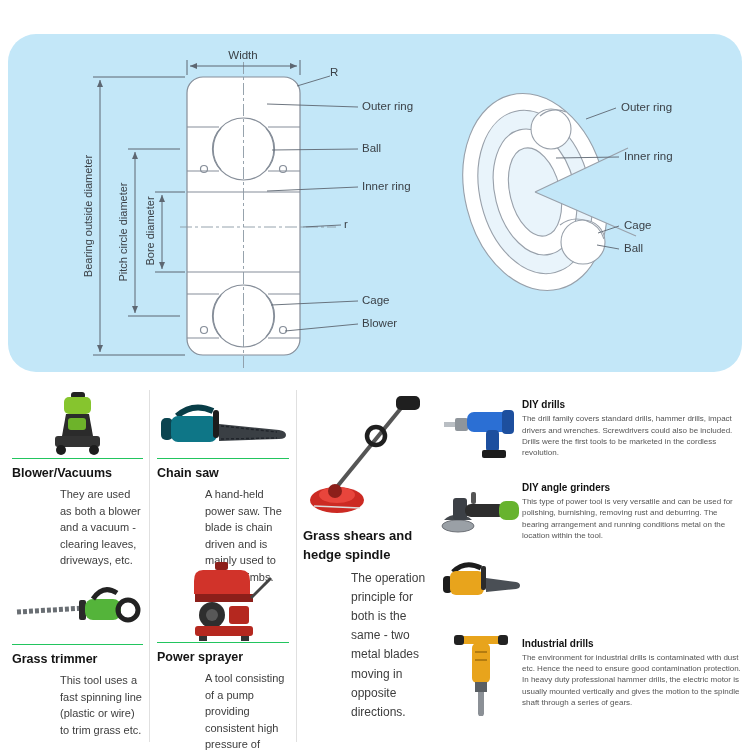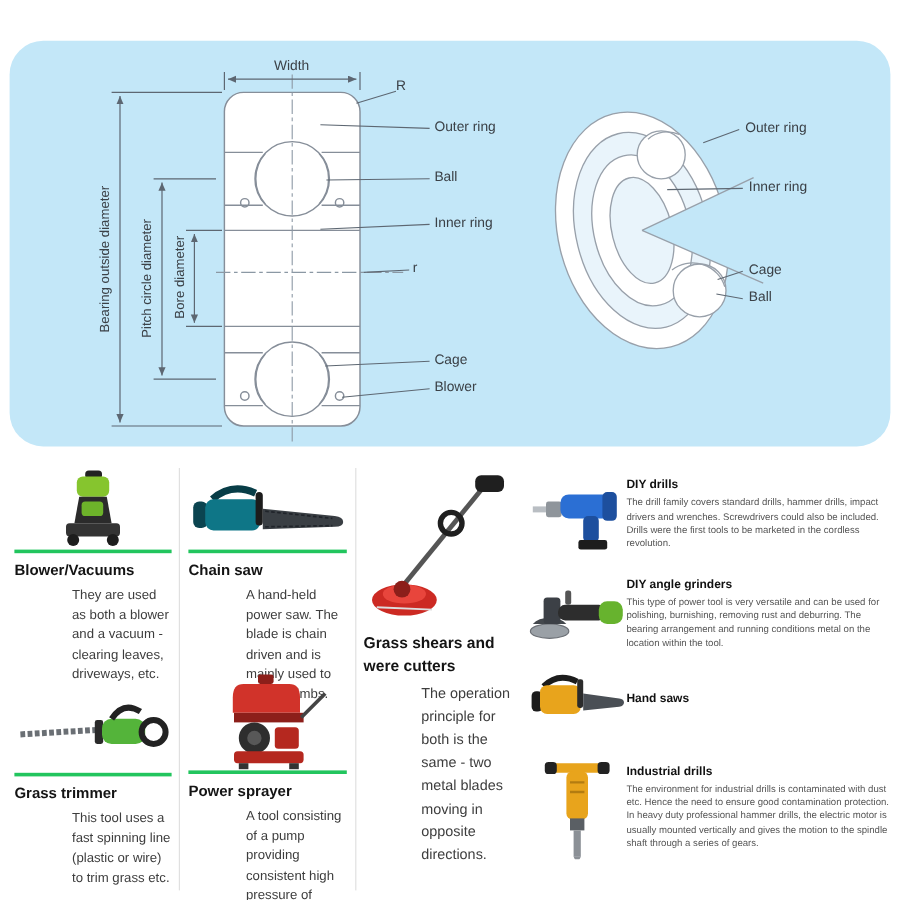--- a/index.html
+++ b/index.html
@@ -13,21 +13,21 @@
 
   .lbl { position:absolute; font-size:11.5px; color:#3b4147; white-space:nowrap; }
   .lbl.centered { transform:translateX(-50%); }
   .vlbl { position:absolute; font-size:11px; color:#3b4147; white-space:nowrap;
           transform:translate(-50%,-50%) rotate(-90deg); }
 
   
   .card { position:absolute; }
   .card .tool-img { display:flex; align-items:flex-end; justify-content:center; }
   .card h3 { font-size:12.5px; font-weight:bold; color:#141414; padding-top:7px; margin-bottom:6px;
-             border-top:3px solid #22c55e; }
+             border-top:1px solid #22c55e; }
   .card.no-rule h3 { border-top:none; }
   .card p { font-size:11px; color:#3d3d3d; line-height:1.5;margin-left:48px; }
   .card.big-text h3 { font-size:13px; line-height:1.45; margin-bottom:4px; }
   .card.big-text p { font-size:12px; line-height:1.6; }
 
   .mini-row { position:absolute; display:flex; align-items:center; gap:1px; width:302px; }
   .mini-row .mini-img { flex:0 0 80px; display:flex; justify-content:center; align-items:center; }
   .mini-row h4 { font-size:10px; font-weight:bold; color:#111; margin-bottom:3px; }
   .mini-row p { font-size:8px; color:#555; line-height:1.42; }
 
@@ -215,21 +215,21 @@
       <svg width="126" height="126" viewBox="0 0 126 126">
         <line x1="102" y1="8" x2="32" y2="94" stroke="#555" stroke-width="4"></line>
         <rect x="92" y="2" width="24" height="14" rx="5" fill="#1f1f1f"></rect>
         <circle cx="72" cy="42" r="9" stroke="#1f1f1f" stroke-width="4.5" fill="none"></circle>
         <ellipse cx="33" cy="106" rx="27" ry="13" fill="#cc2a23"></ellipse>
         <ellipse cx="33" cy="101" rx="18" ry="8" fill="#e8453c"></ellipse>
         <circle cx="31" cy="97" r="7" fill="#8c1f1a"></circle>
         <line x1="10" y1="112" x2="56" y2="114" stroke="#ddd" stroke-width="1.6"></line>
       </svg>
     </div>
-    <h3>Grass shears and were cutters</h3>
+    <h3>Grass shears and hedge spindle</h3>
     <p>The operation principle for both is the same - two metal blades moving in opposite directions.</p>
   </div>
 
   <div class="mini-row" style="left:441px; top:398px;">
     <div class="mini-img">
       <svg width="78" height="62" viewBox="0 0 78 62">
         <rect x="2" y="24" width="12" height="5" fill="#b9bec3"></rect>
         <rect x="13" y="20" width="13" height="13" rx="2" fill="#8f959b"></rect>
         <rect x="25" y="14" width="44" height="20" rx="7" fill="#2b6fd4"></rect>
         <rect x="60" y="12" width="12" height="24" rx="4" fill="#1d4f9e"></rect>
@@ -264,21 +264,20 @@
     <div class="mini-img">
       <svg width="80" height="56" viewBox="0 0 80 56">
         <path d="M12 16 q12 -12 28 -4" stroke="#1c1c1c" stroke-width="5" fill="none"></path>
         <rect x="2" y="20" width="9" height="17" rx="4" fill="#1c1c1c"></rect>
         <rect x="9" y="15" width="34" height="24" rx="6" fill="#e8a41c"></rect>
         <rect x="40" y="10" width="5" height="24" rx="2" fill="#2b2b2b"></rect>
         <path d="M45 22 L75 26 q4 0.5 4 3.5 q0 3 -4 3.5 L45 36 Z" fill="#4a4f55"></path>
       </svg>
     </div>
     <div style="flex:1;">
-      <h4>Hand saws</h4>
     </div>
   </div>
 
   <div class="mini-row" style="left:441px; top:630px;">
     <div class="mini-img">
       <svg width="62" height="86" viewBox="0 0 62 86">
         <rect x="6" y="6" width="50" height="8" rx="4" fill="#e8a41c"></rect>
         <rect x="4" y="5" width="10" height="10" rx="3" fill="#222"></rect>
         <rect x="48" y="5" width="10" height="10" rx="3" fill="#222"></rect>
         <rect x="22" y="13" width="18" height="40" rx="5" fill="#e8a41c"></rect>

